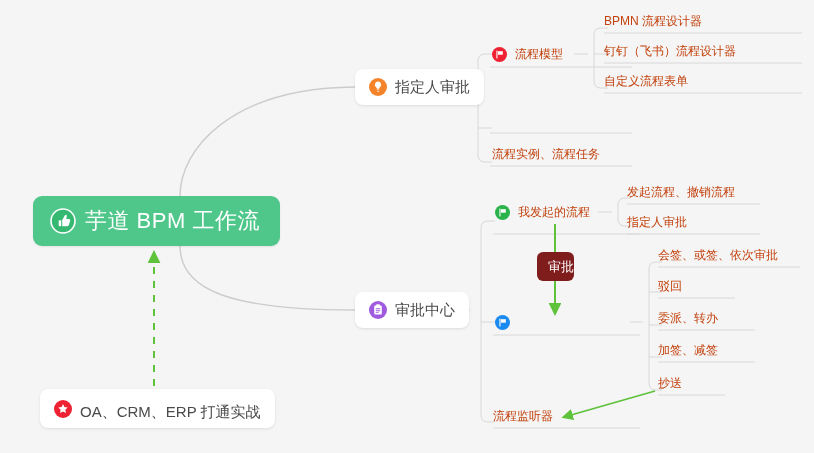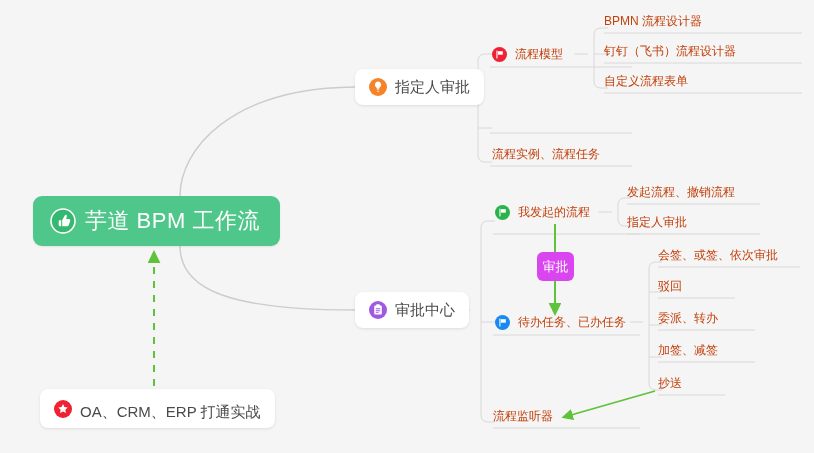--- a/index.html
+++ b/index.html
@@ -100,25 +100,25 @@
   }
   .ico svg { display: block; }
 
   
   .tag-approve {
     position: absolute;
     left: 537px;
     top: 252px;
     width: 37px;
     height: 29px;
-    background: #d946ef;
+    background: #7f1d1d;
     border-radius: 6px;
     display: flex;
     align-items: center;
-    justify-content: center;
+    justify-content: flex-end;
   }
   .tag-approve span {
     color: #ffffff;
     font-size: 13px;
     white-space: nowrap;
   }
 </style>
 </head>
 <body>
 
@@ -285,21 +285,20 @@
   </div>
 
   <div class="leaf" style="left:495px; top:309px;">
     <span class="ico">
       <svg width="15" height="15" viewBox="0 0 15 15">
         <circle cx="7.5" cy="7.5" r="7.5" fill="#1a8af0"></circle>
         <rect x="4.4" y="3.6" width="1.1" height="8.0" rx="0.5" fill="#ffffff"></rect>
         <path d="M5.9 4.2h4.9v3.5H5.9z" fill="#ffffff"></path>
       </svg>
     </span>
-    <span class="leaf-text with-icon">待办任务、已办任务</span>
   </div>
 
   <div class="leaf" style="left:658px; top:242px;">
     <span class="leaf-text">会签、或签、依次审批</span>
   </div>
   <div class="leaf" style="left:658px; top:273px;">
     <span class="leaf-text">驳回</span>
   </div>
   <div class="leaf" style="left:658px; top:305px;">
     <span class="leaf-text">委派、转办</span>

